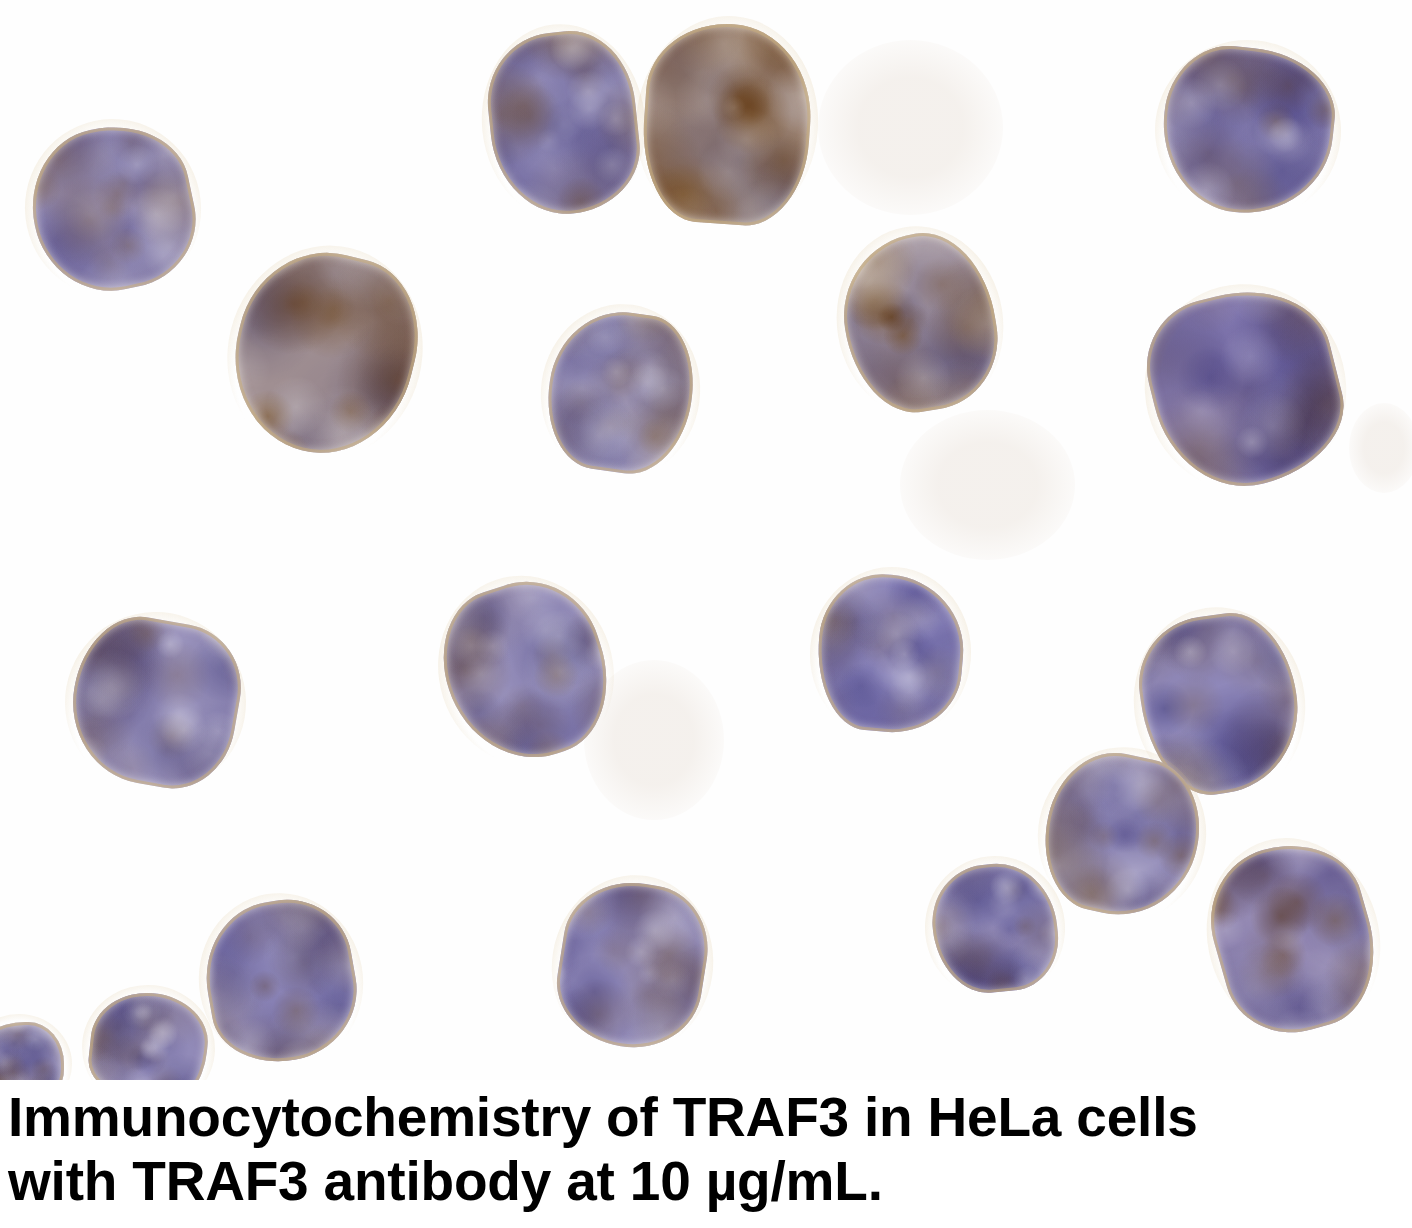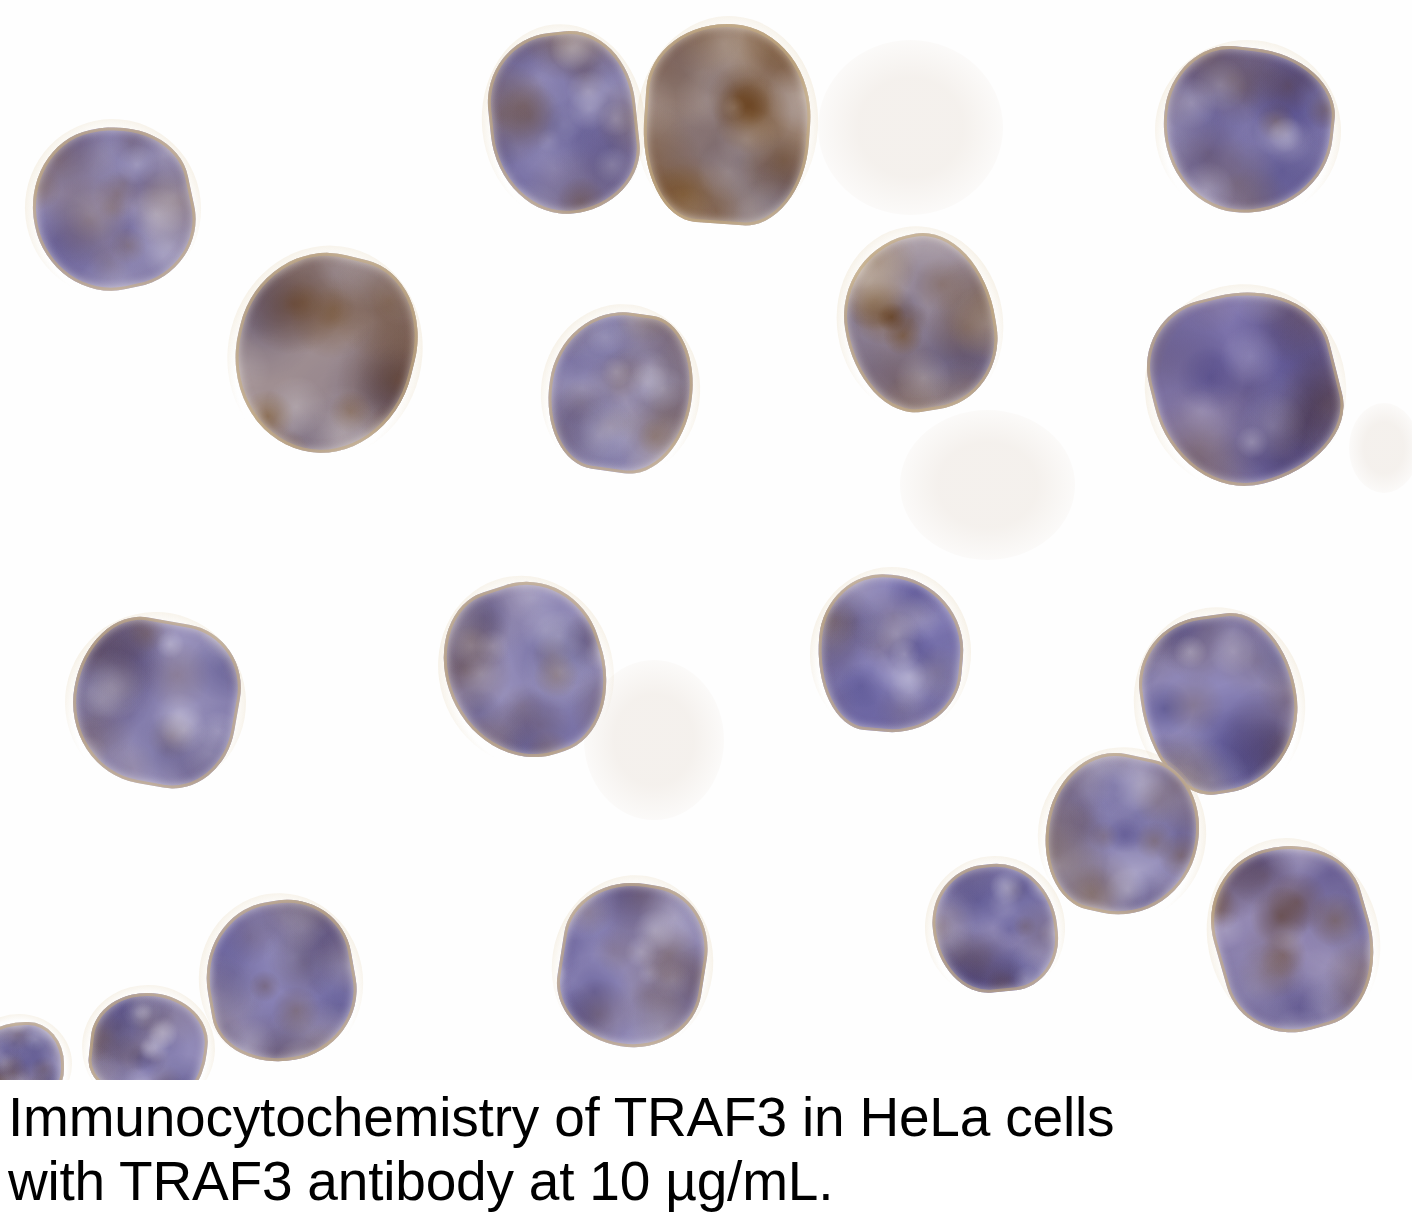--- a/index.html
+++ b/index.html
@@ -7,20 +7,21 @@
     padding: 0;
     background: #ffffff;
   }
   #page {
     position: relative;
     width: 1412px;
     height: 1228px;
     background: #ffffff;
     overflow: hidden;
     font-family: "Liberation Sans", sans-serif;
+    font-weight: bold;
   }
   #micrograph {
     position: absolute;
     left: 0;
     top: 0;
     width: 1412px;
     height: 1080px;
     background: #fefefe;
     overflow: hidden;
   }

